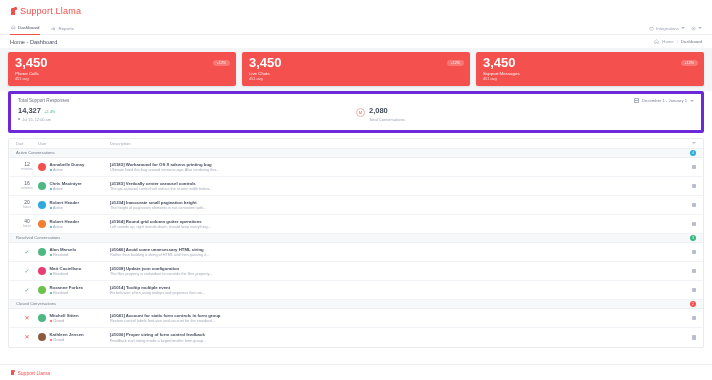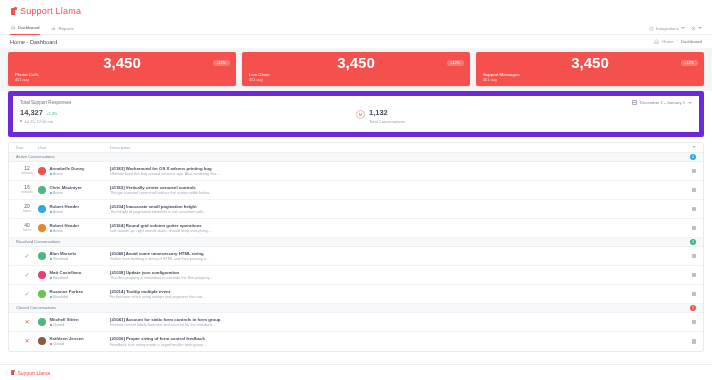--- a/index.html
+++ b/index.html
@@ -34,28 +34,28 @@
   .crumbbar { height:13px; background:#fff; display:flex; align-items:center; padding:0 10px; }
   .crumb-title { font-size:5.6px; color:#4a5163; }
   .crumb-right { margin-left:auto; display:flex; align-items:center; gap:3px; font-size:4.3px; color:#9aa2b1; }
   .crumb-right .sep { color:#c7ccd6; }
   .crumb-right .cur { color:#6c7486; }
 
   
   .kpis { display:flex; gap:6px; padding:4px 8px 5px; background:#f4f5f7; }
   .kpi { flex:1; background:#f4514e; border-radius:2px; padding:5px 7px; position:relative; color:#fff;
          box-shadow:0 1px 2px rgba(0,0,0,.10); display:flex; flex-direction:column; justify-content:center; height:34px; }
-  .kpi-val { font-size:15px; font-weight:bold; line-height:1; margin-bottom:2px;text-align:center; }
+  .kpi-val { font-size:13px; font-weight:bold; line-height:1; margin-bottom:2px; }
   .kpi-label { font-size:4.4px; opacity:.95; line-height:1.3; }
   .kpi-sub { font-size:3.8px; opacity:.8; line-height:1.3; }
   .kpi-badge { position:absolute; right:6px; top:8px; background:rgba(255,255,255,.22); border-radius:5px;
                padding:1.2px 4px; font-size:3.6px; color:#fff; }
 
   
-  .panel { margin:0 8px 5px; background:#fff; border:5px solid #6d28d9; border-radius:2px; }
+  .panel { margin:0 8px 5px; background:#fff; border:3px solid #6d28d9; border-radius:2px; }
   .panel-head { display:flex; align-items:center; padding:4px 7px 2px; }
   .panel-title { font-size:4.6px; color:#6c7486; }
   .datepick { margin-left:auto; display:flex; align-items:center; gap:3px; font-size:4.2px; color:#7c8496; }
   .cal-ico { width:5px;height:5px;border:.6px solid #aab1be;border-radius:.8px;position:relative;display:inline-block; }
   .cal-ico:before{content:"";position:absolute;left:0;top:1.1px;right:0;height:.6px;background:#aab1be;}
 
   .stats { display:flex; padding:2px 7px 8px; }
   .stat { flex:1; display:flex; align-items:flex-start; gap:4px; }
   .stat-ring { width:9px;height:9px;border-radius:50%;border:.8px solid #f3b0ae;display:flex;align-items:center;justify-content:center;
                font-size:4px;color:#f4514e;flex:none;margin-top:1px; }
@@ -215,21 +215,21 @@
           </div>
           <div class="stat-sub">
             <span class="dot-sm"></span>
             <span>Jul 15, 12:00 am</span>
           </div>
         </div>
       </div>
       <div class="stat">
         <span class="stat-ring">M</span>
         <div class="stat-main">
-          <span class="stat-val">1,132</span>
+          <span class="stat-val">2,080</span>
           <span class="stat-name">Total Conversations</span>
         </div>
       </div>
     </div>
   </div>
 
   <div class="table">
     <div class="thead">
       <span class="th th-due">Due</span>
       <span class="th th-user">User</span>

